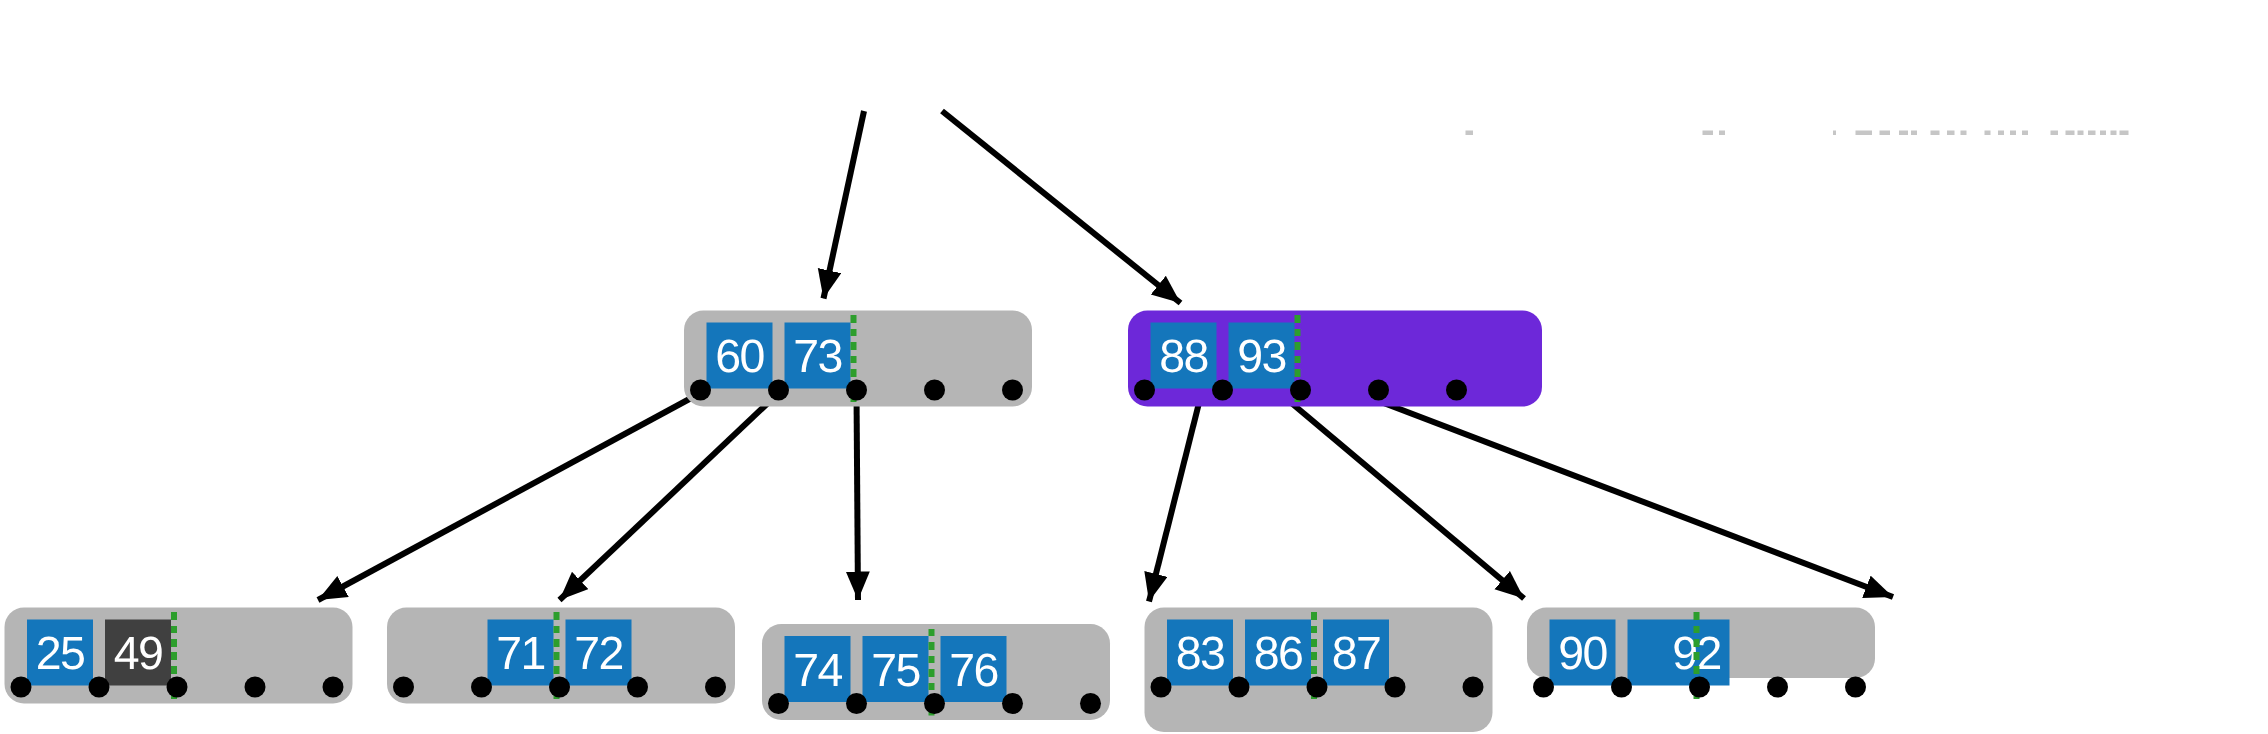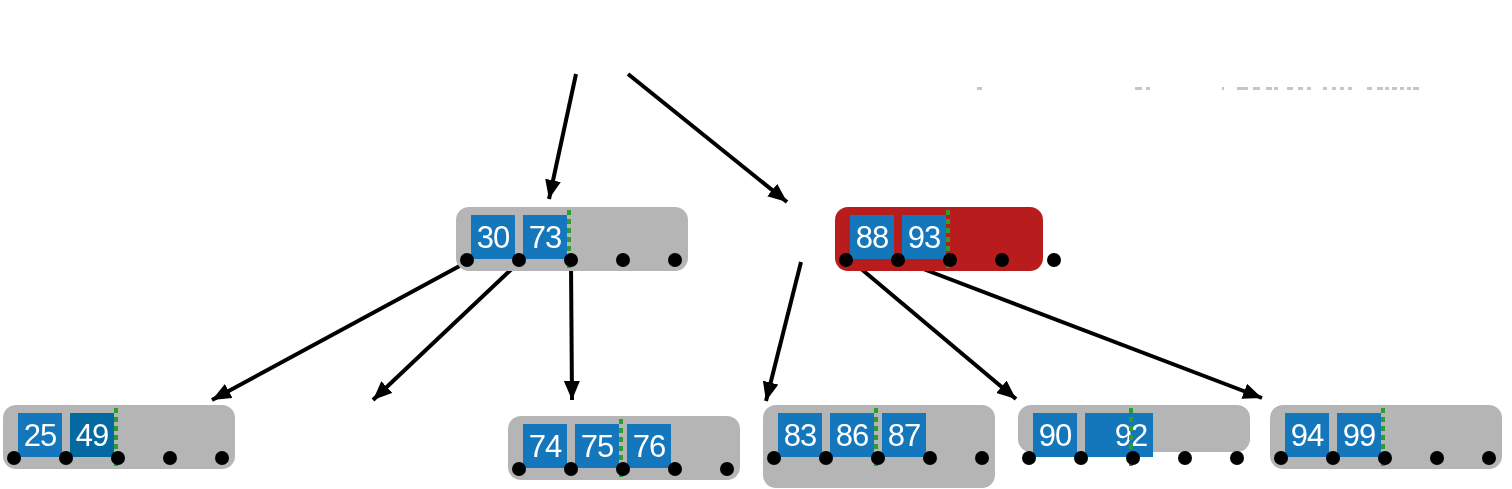--- a/index.html
+++ b/index.html
@@ -70,42 +70,52 @@
   <line x1="576" y1="74" x2="549" y2="199" stroke="#000000" stroke-width="4" marker-end="url(#ah)"></line>
       <line x1="628" y1="74" x2="787" y2="202" stroke="#000000" stroke-width="4" marker-end="url(#ah)"></line>
       <line x1="467" y1="262" x2="212" y2="400" stroke="#000000" stroke-width="4" marker-end="url(#ah)"></line>
       <line x1="519" y1="262" x2="373" y2="400" stroke="#000000" stroke-width="4" marker-end="url(#ah)"></line>
       <line x1="571" y1="262" x2="572" y2="400" stroke="#000000" stroke-width="4" marker-end="url(#ah)"></line>
       <line x1="801" y1="262" x2="766" y2="401" stroke="#000000" stroke-width="4" marker-end="url(#ah)"></line>
       <line x1="853" y1="262" x2="1016" y2="399" stroke="#000000" stroke-width="4" marker-end="url(#ah)"></line>
       <line x1="905" y1="262" x2="1262" y2="398" stroke="#000000" stroke-width="4" marker-end="url(#ah)"></line>
     </svg>
     <div class="bnode" style="left: 456px; top: 207px; width: 232px; height: 64px; background: rgb(181, 181, 181);">
-      <div class="key" style="left: 15px; background: rgb(20, 118, 187);">30</div>
+      <div class="key" style="left: 15px; background: rgb(20, 118, 187);">60</div>
       <div class="key" style="left: 67px; background: rgb(20, 118, 187);">73</div>
       <div class="divider" style="left: 111px; background: repeating-linear-gradient(rgb(45, 158, 45) 0px, rgb(45, 158, 45) 5px, transparent 5px, transparent 9px);"></div>
       <div class="pdot" style="left: 4px; top: 46px; background: rgb(0, 0, 0);"></div>
       <div class="pdot" style="left: 56px; top: 46px; background: rgb(0, 0, 0);"></div>
       <div class="pdot" style="left: 108px; top: 46px; background: rgb(0, 0, 0);"></div>
       <div class="pdot" style="left: 160px; top: 46px; background: rgb(0, 0, 0);"></div>
       <div class="pdot" style="left: 212px; top: 46px; background: rgb(0, 0, 0);"></div>
     </div>
-    <div class="bnode" style="left: 835px; top: 207px; width: 208px; height: 64px; background: #b91c1c;">
+    <div class="bnode" style="left: 752px; top: 207px; width: 276px; height: 64px; background: #6d28d9;">
       <div class="key" style="left: 15px; background: rgb(20, 118, 187);">88</div>
       <div class="key" style="left: 67px; background: rgb(20, 118, 187);">93</div>
       <div class="divider" style="left: 111px; background: repeating-linear-gradient(rgb(45, 158, 45) 0px, rgb(45, 158, 45) 5px, transparent 5px, transparent 9px);"></div>
       <div class="pdot" style="left: 4px; top: 46px; background: rgb(0, 0, 0);"></div>
       <div class="pdot" style="left: 56px; top: 46px; background: rgb(0, 0, 0);"></div>
       <div class="pdot" style="left: 108px; top: 46px; background: rgb(0, 0, 0);"></div>
       <div class="pdot" style="left: 160px; top: 46px; background: rgb(0, 0, 0);"></div>
       <div class="pdot" style="left: 212px; top: 46px; background: rgb(0, 0, 0);"></div>
     </div>
     <div class="bnode" style="left: 3px; top: 405px; width: 232px; height: 64px; background: rgb(181, 181, 181);">
       <div class="key" style="left: 15px; background: rgb(20, 118, 187);">25</div>
-      <div class="key" style="left: 67px; background: #0369a1;">49</div>
+      <div class="key" style="left: 67px; background: #404040;">49</div>
+      <div class="divider" style="left: 111px; background: repeating-linear-gradient(rgb(45, 158, 45) 0px, rgb(45, 158, 45) 5px, transparent 5px, transparent 9px);"></div>
+      <div class="pdot" style="left: 4px; top: 46px; background: rgb(0, 0, 0);"></div>
+      <div class="pdot" style="left: 56px; top: 46px; background: rgb(0, 0, 0);"></div>
+      <div class="pdot" style="left: 108px; top: 46px; background: rgb(0, 0, 0);"></div>
+      <div class="pdot" style="left: 160px; top: 46px; background: rgb(0, 0, 0);"></div>
+      <div class="pdot" style="left: 212px; top: 46px; background: rgb(0, 0, 0);"></div>
+    </div>
+    <div class="bnode" style="left: 258px; top: 405px; width: 232px; height: 64px; background: rgb(181, 181, 181);">
+      <div class="key" style="left: 67px; background: rgb(20, 118, 187);">71</div>
+      <div class="key" style="left: 119px; background: rgb(20, 118, 187);">72</div>
       <div class="divider" style="left: 111px; background: repeating-linear-gradient(rgb(45, 158, 45) 0px, rgb(45, 158, 45) 5px, transparent 5px, transparent 9px);"></div>
       <div class="pdot" style="left: 4px; top: 46px; background: rgb(0, 0, 0);"></div>
       <div class="pdot" style="left: 56px; top: 46px; background: rgb(0, 0, 0);"></div>
       <div class="pdot" style="left: 108px; top: 46px; background: rgb(0, 0, 0);"></div>
       <div class="pdot" style="left: 160px; top: 46px; background: rgb(0, 0, 0);"></div>
       <div class="pdot" style="left: 212px; top: 46px; background: rgb(0, 0, 0);"></div>
     </div>
     <div class="bnode" style="left: 508px; top: 416px; width: 232px; height: 64px; background: rgb(181, 181, 181);">
       <div class="key" style="left: 15px; background: rgb(20, 118, 187);">74</div>
       <div class="key" style="left: 67px; background: rgb(20, 118, 187);">75</div>
@@ -131,30 +141,20 @@
     <div class="bnode" style="left: 1018px; top: 405px; width: 232px; height: 47px; background: rgb(181, 181, 181);">
       <div class="key" style="left: 15px; background: rgb(20, 118, 187);">90</div>
       <div class="key" style="left: 67px; background: rgb(20, 118, 187); padding-left: 24px;">92</div>
       <div class="divider" style="left: 111px; background: repeating-linear-gradient(rgb(45, 158, 45) 0px, rgb(45, 158, 45) 5px, transparent 5px, transparent 9px);"></div>
       <div class="pdot" style="left: 4px; top: 46px; background: rgb(0, 0, 0);"></div>
       <div class="pdot" style="left: 56px; top: 46px; background: rgb(0, 0, 0);"></div>
       <div class="pdot" style="left: 108px; top: 46px; background: rgb(0, 0, 0);"></div>
       <div class="pdot" style="left: 160px; top: 46px; background: rgb(0, 0, 0);"></div>
       <div class="pdot" style="left: 212px; top: 46px; background: rgb(0, 0, 0);"></div>
     </div>
-    <div class="bnode" style="left: 1270px; top: 405px; width: 232px; height: 64px; background: rgb(181, 181, 181);">
-      <div class="key" style="left: 15px; background: rgb(20, 118, 187);">94</div>
-      <div class="key" style="left: 67px; background: rgb(20, 118, 187);">99</div>
-      <div class="divider" style="left: 111px; background: repeating-linear-gradient(rgb(45, 158, 45) 0px, rgb(45, 158, 45) 5px, transparent 5px, transparent 9px);"></div>
-      <div class="pdot" style="left: 4px; top: 46px; background: rgb(0, 0, 0);"></div>
-      <div class="pdot" style="left: 56px; top: 46px; background: rgb(0, 0, 0);"></div>
-      <div class="pdot" style="left: 108px; top: 46px; background: rgb(0, 0, 0);"></div>
-      <div class="pdot" style="left: 160px; top: 46px; background: rgb(0, 0, 0);"></div>
-      <div class="pdot" style="left: 212px; top: 46px; background: rgb(0, 0, 0);"></div>
-    </div>
     <div class="artifact-dash" style="left: 977px; top: 87px; width: 5px; background: rgb(198, 198, 198);"></div>
     <div class="artifact-dash" style="left: 1135px; top: 87px; width: 7px; background: rgb(198, 198, 198);"></div>
     <div class="artifact-dash" style="left: 1146px; top: 87px; width: 4px; background: rgb(198, 198, 198);"></div>
     <div class="artifact-dash" style="left: 1222px; top: 87px; width: 2px; background: rgb(198, 198, 198);"></div>
     <div class="artifact-dash" style="left: 1237px; top: 87px; width: 11px; background: rgb(198, 198, 198);"></div>
     <div class="artifact-dash" style="left: 1253px; top: 87px; width: 7px; background: rgb(198, 198, 198);"></div>
     <div class="artifact-dash" style="left: 1266px; top: 87px; width: 6px; background: rgb(198, 198, 198);"></div>
     <div class="artifact-dash" style="left: 1274px; top: 87px; width: 4px; background: rgb(198, 198, 198);"></div>
     <div class="artifact-dash" style="left: 1287px; top: 87px; width: 6px; background: rgb(198, 198, 198);"></div>
     <div class="artifact-dash" style="left: 1298px; top: 87px; width: 5px; background: rgb(198, 198, 198);"></div>

